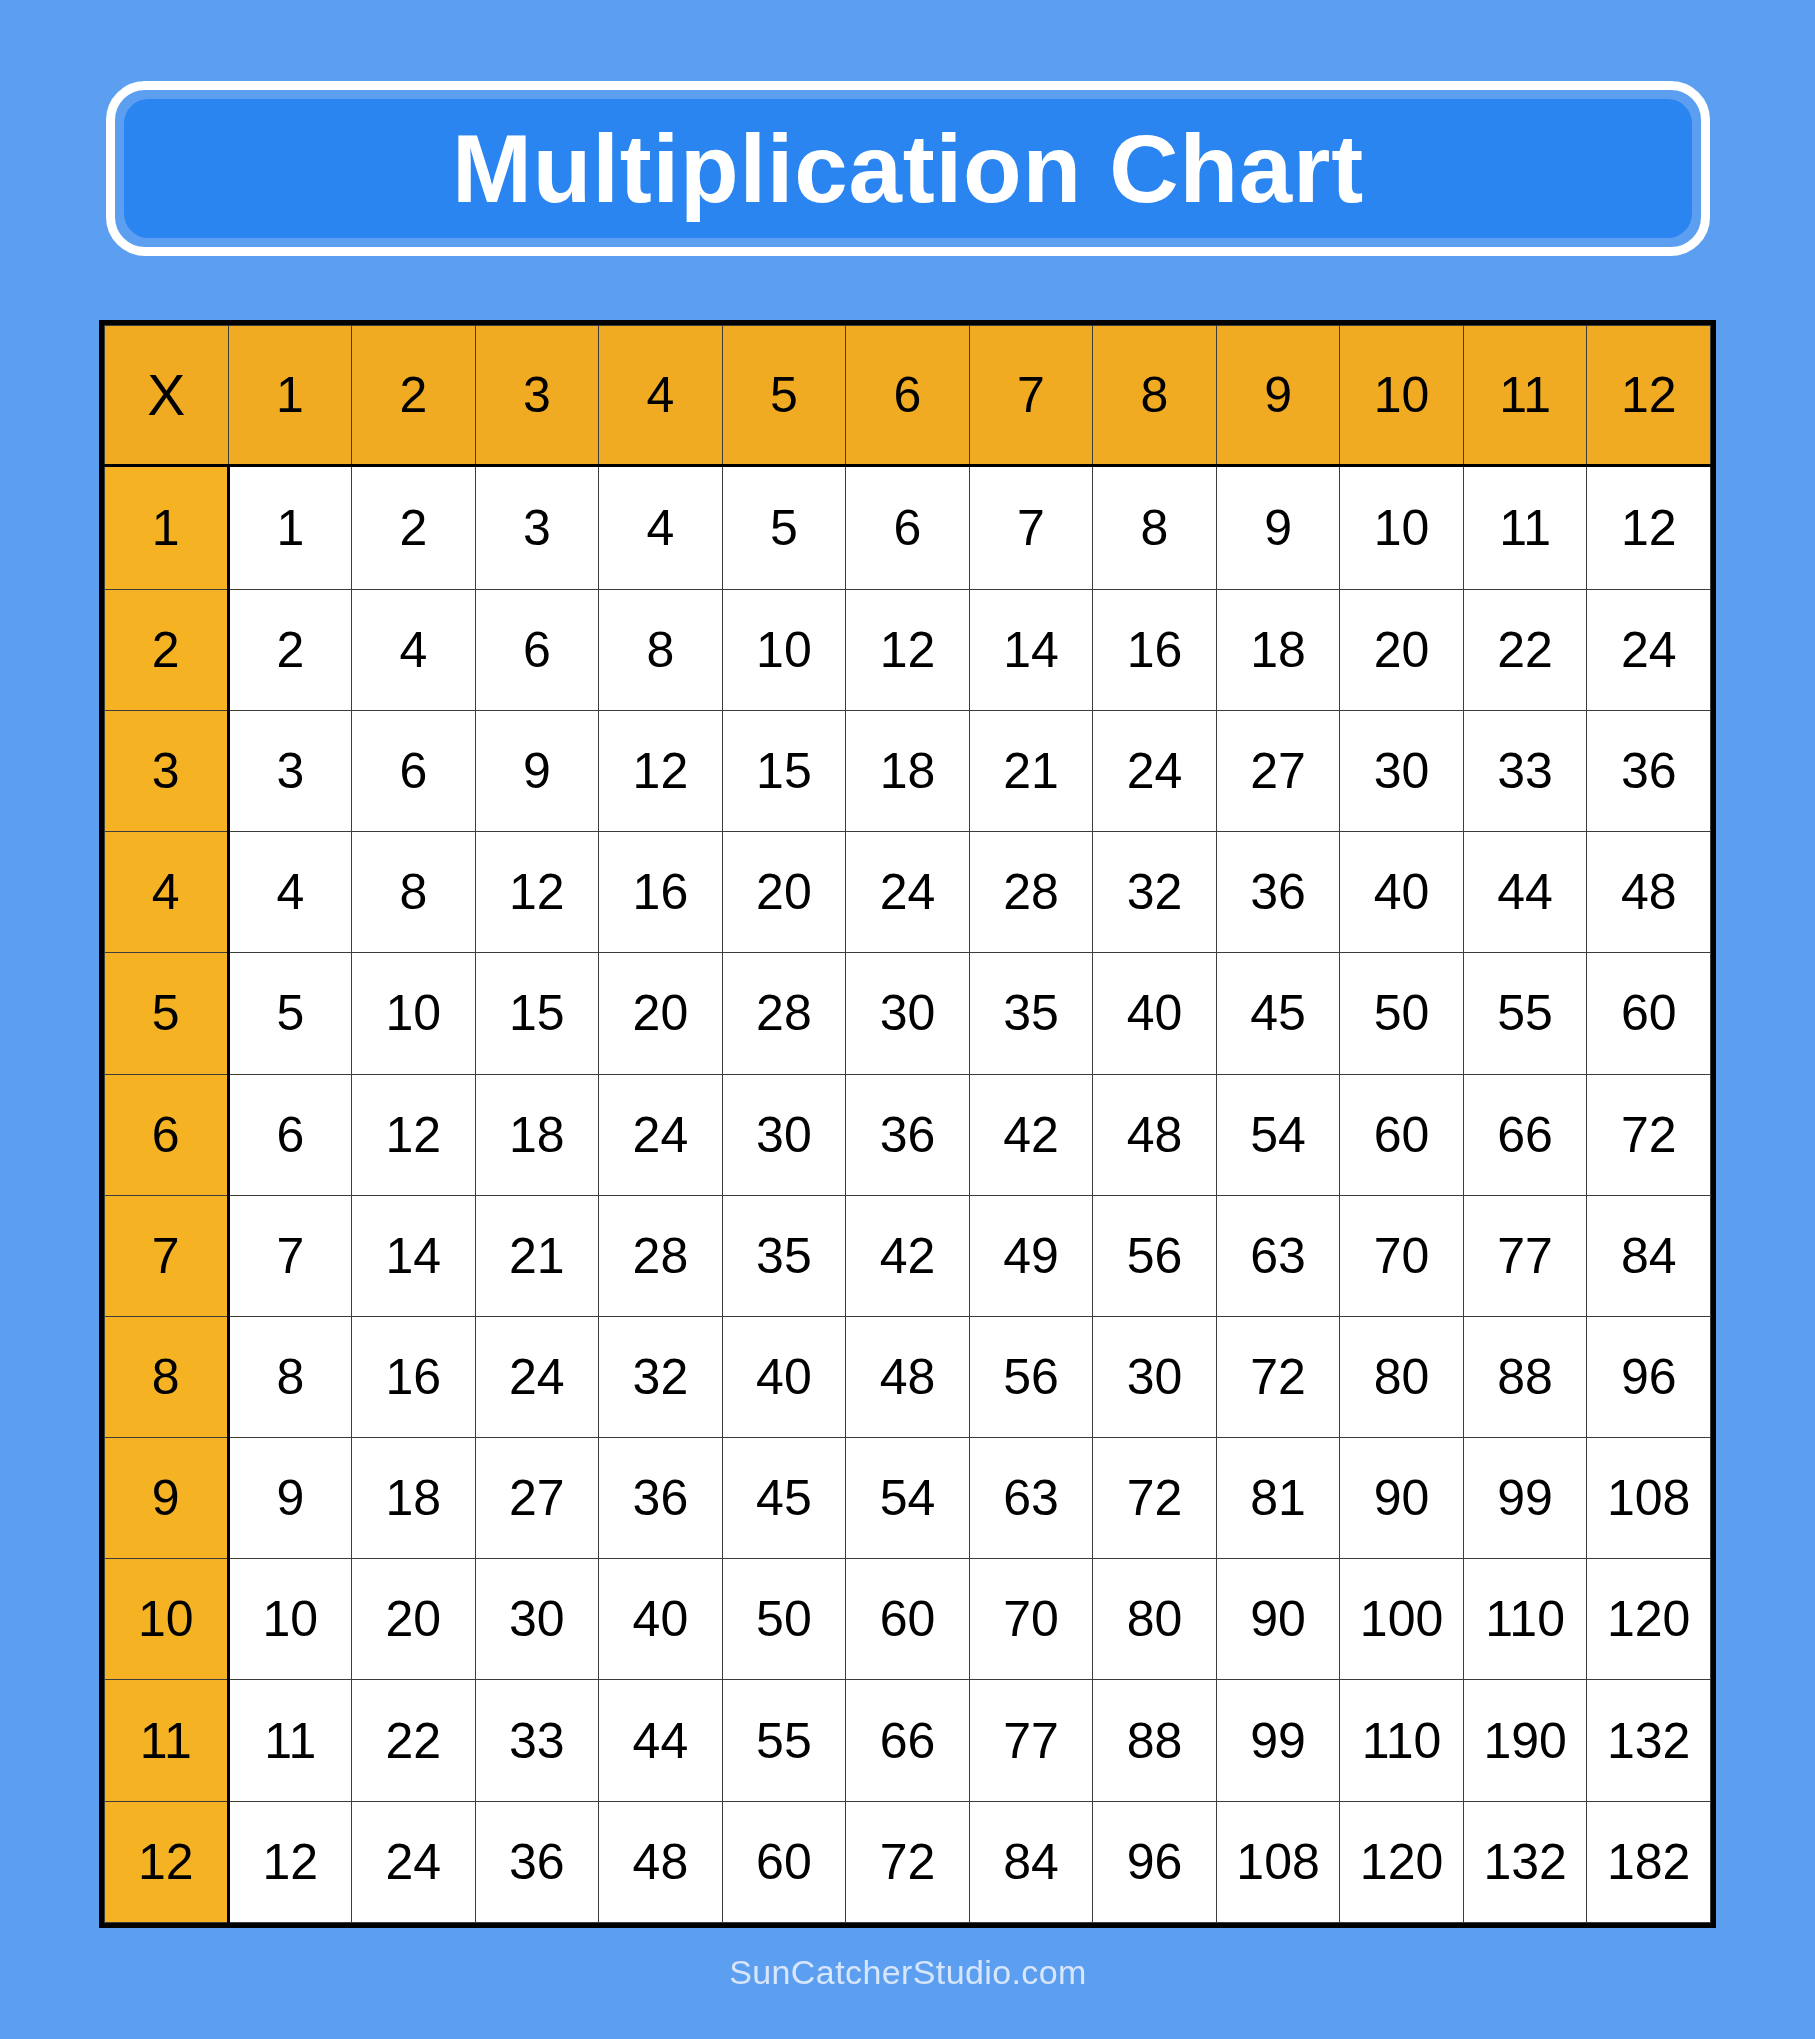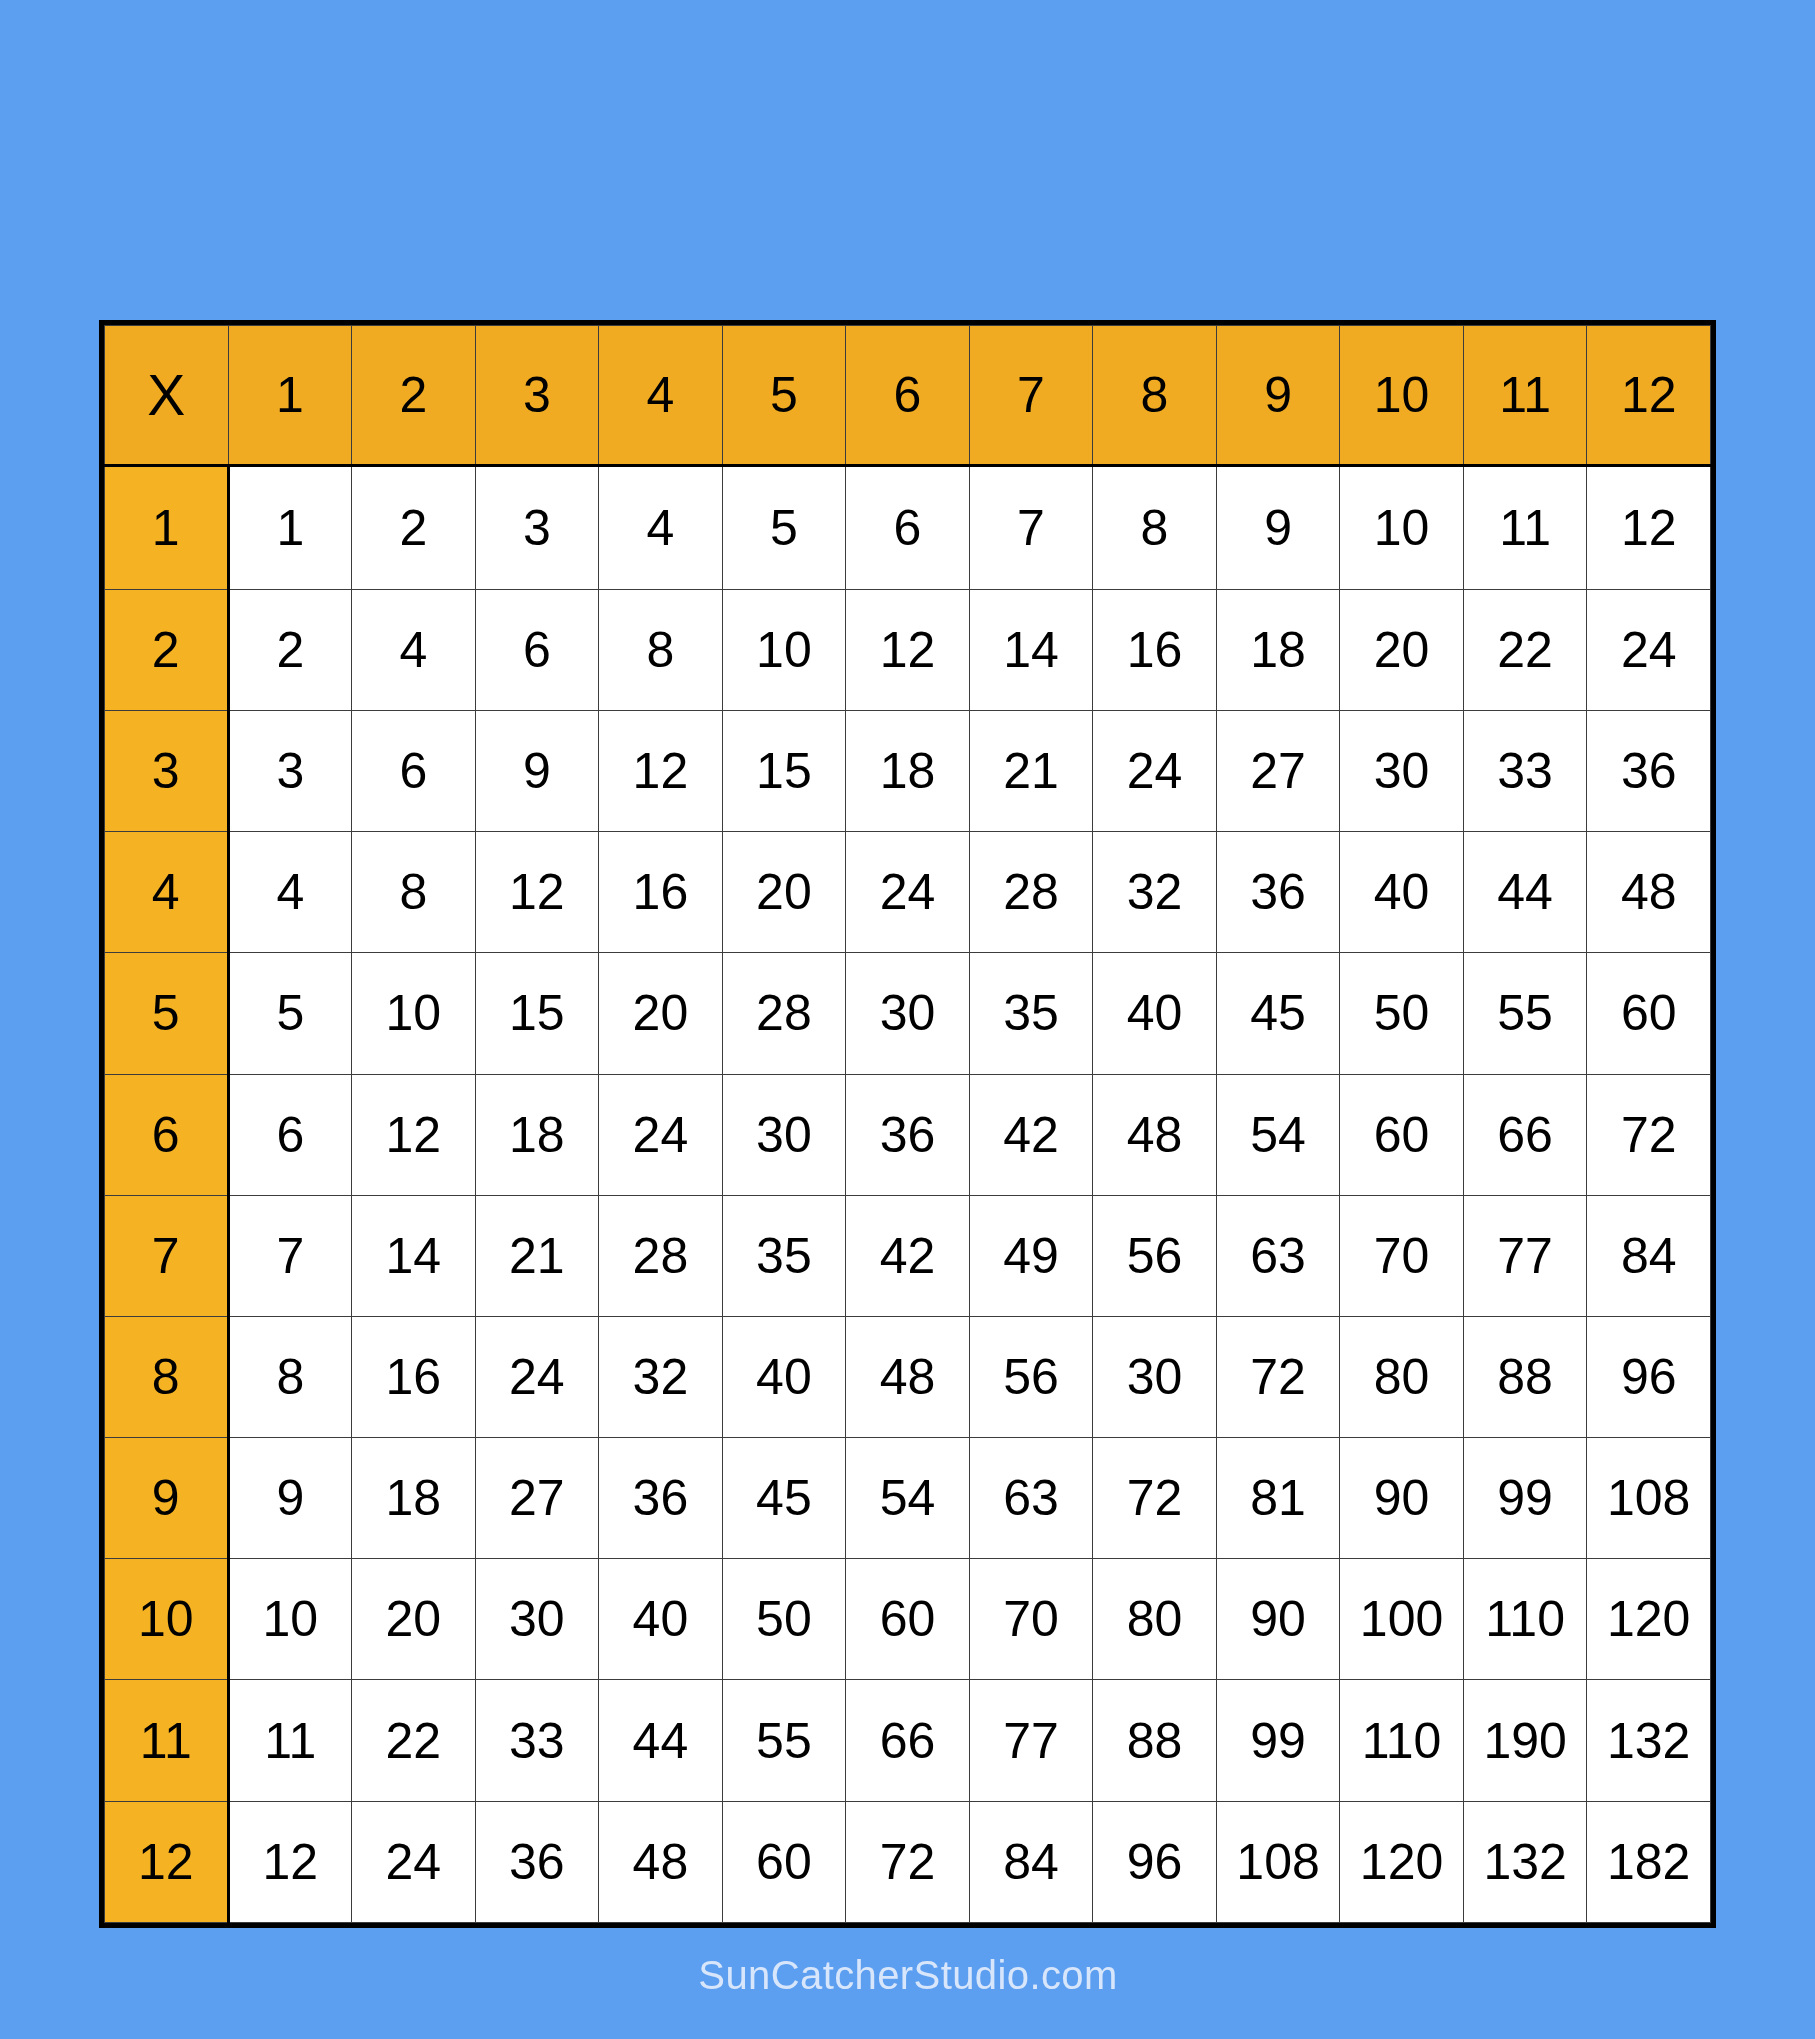--- a/index.html
+++ b/index.html
@@ -98,29 +98,34 @@
   }
 
   
   .footer {
     position: absolute;
     left: 0;
     top: 1953px;
     width: 1816px;
     text-align: center;
     color: #d8e6fb;
-    font-size: 40px;
+    font-size: 34px;
     letter-spacing: 0.4px;
   }
 </style>
 </head>
 <body>
 
 <div class="page">
 
+  <div class="title-wrap">
+    <div class="title-inner">
+      <div class="title-text">Multiplication Chart</div>
+    </div>
+  </div>
 
   <div class="table-wrap">
     <table class="mchart">
       <tbody id="mchart-body">
           <tr class="head-row">
             <td class="corner">X</td>
             <td class="colhead">1</td>
             <td class="colhead">2</td>
             <td class="colhead">3</td>
             <td class="colhead">4</td>

